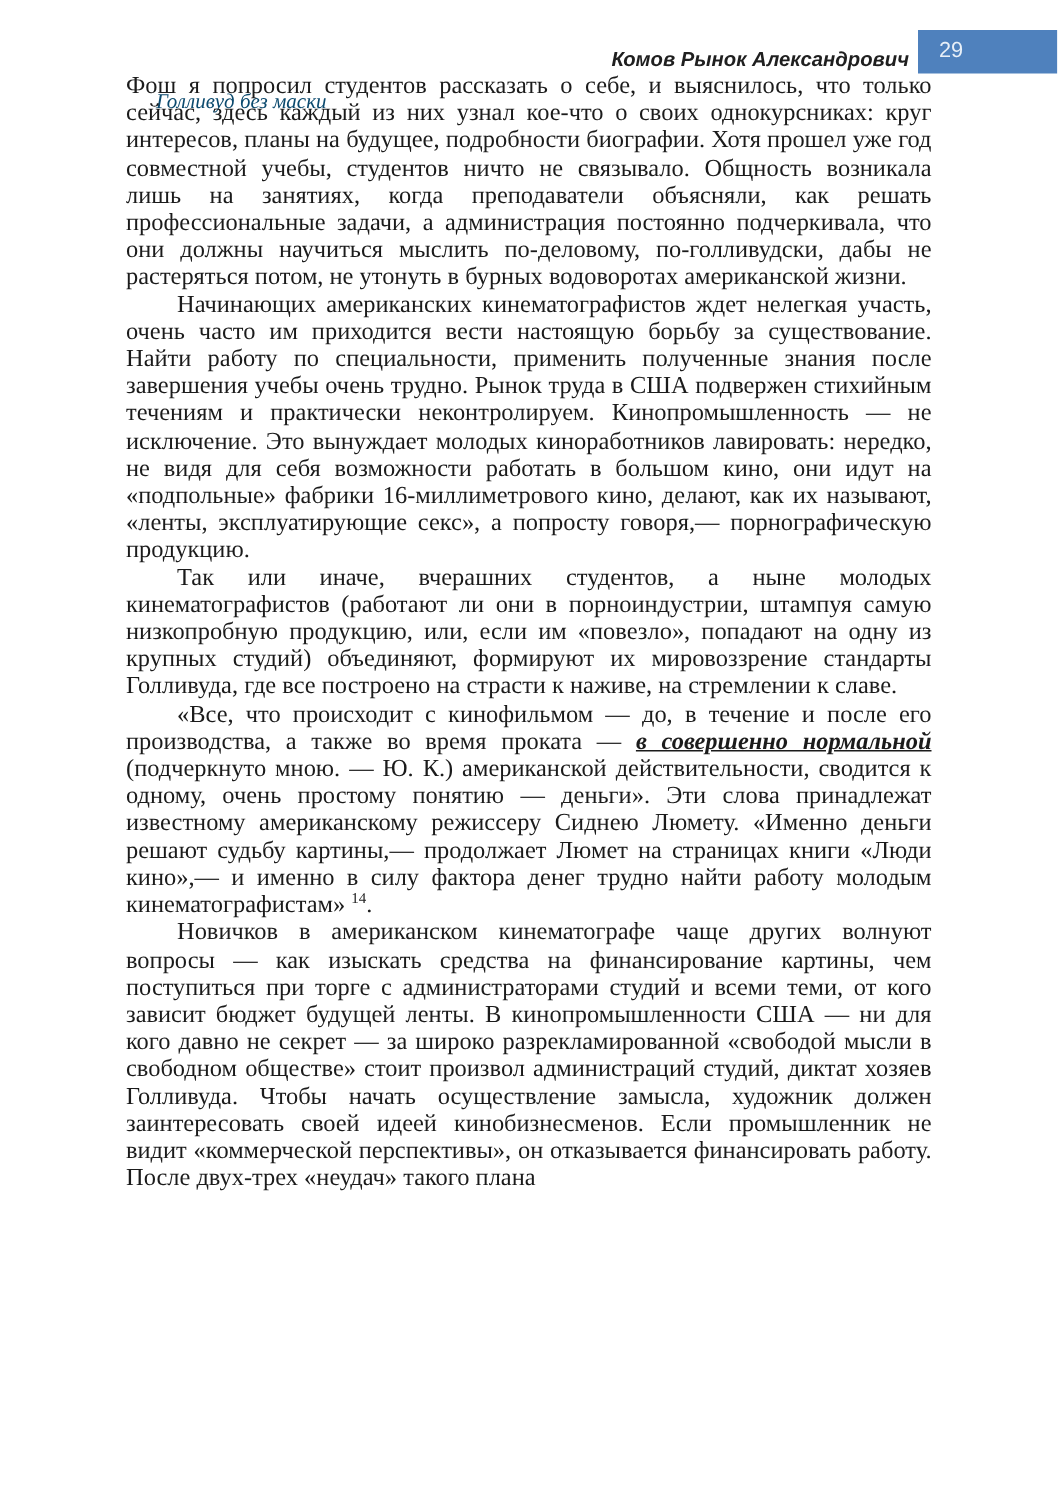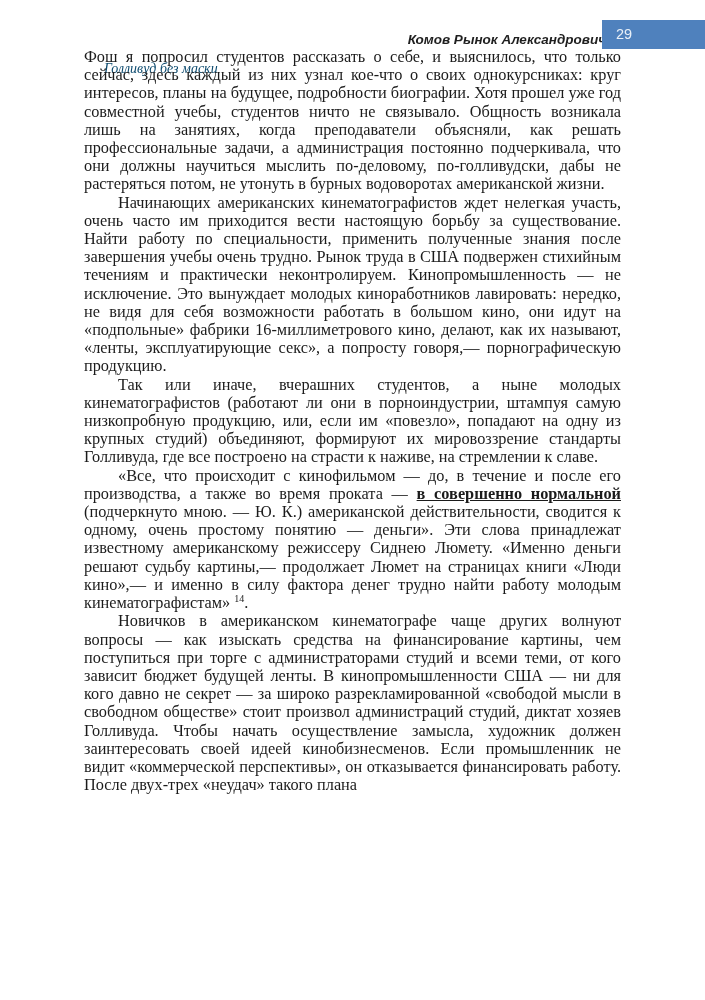--- a/index.html
+++ b/index.html
@@ -31,42 +31,42 @@
     font-style: italic;
     font-weight: bold;
     font-size: 13.5px;
     color: #1f1f1f;
     white-space: nowrap;
   }
   .page-badge {
     position: absolute;
     right: 0;
     top: 20px;
-    width: 103px;
+    width: 93px;
     height: 29px;
     background: #4f81bd;
     color: #e9f0f8;
     font-family: "Liberation Sans", sans-serif;
     font-size: 14.5px;
     line-height: 29px;
     padding-left: 14px;
   }
   .body-text {
     position: absolute;
     left: 84px;
     top: 48px;
     width: 537px;
     color: #1b1b1b;
     font-size: 16.3px;
     line-height: 18.2px;
     text-align: justify;
   }
   .para { text-align: justify; }
   .para.indent { text-indent: 34px; }
-  .bold-underline { font-weight: bold; text-decoration: underline; }
+  .bold-underline { font-weight: bold; text-decoration: underline; font-style: italic; }
   sup.footnote-ref {
     font-size: 10px;
     vertical-align: super;
     line-height: 0;
     margin-top: 20px;
   }
 </style>
 </head>
 <body>
 

